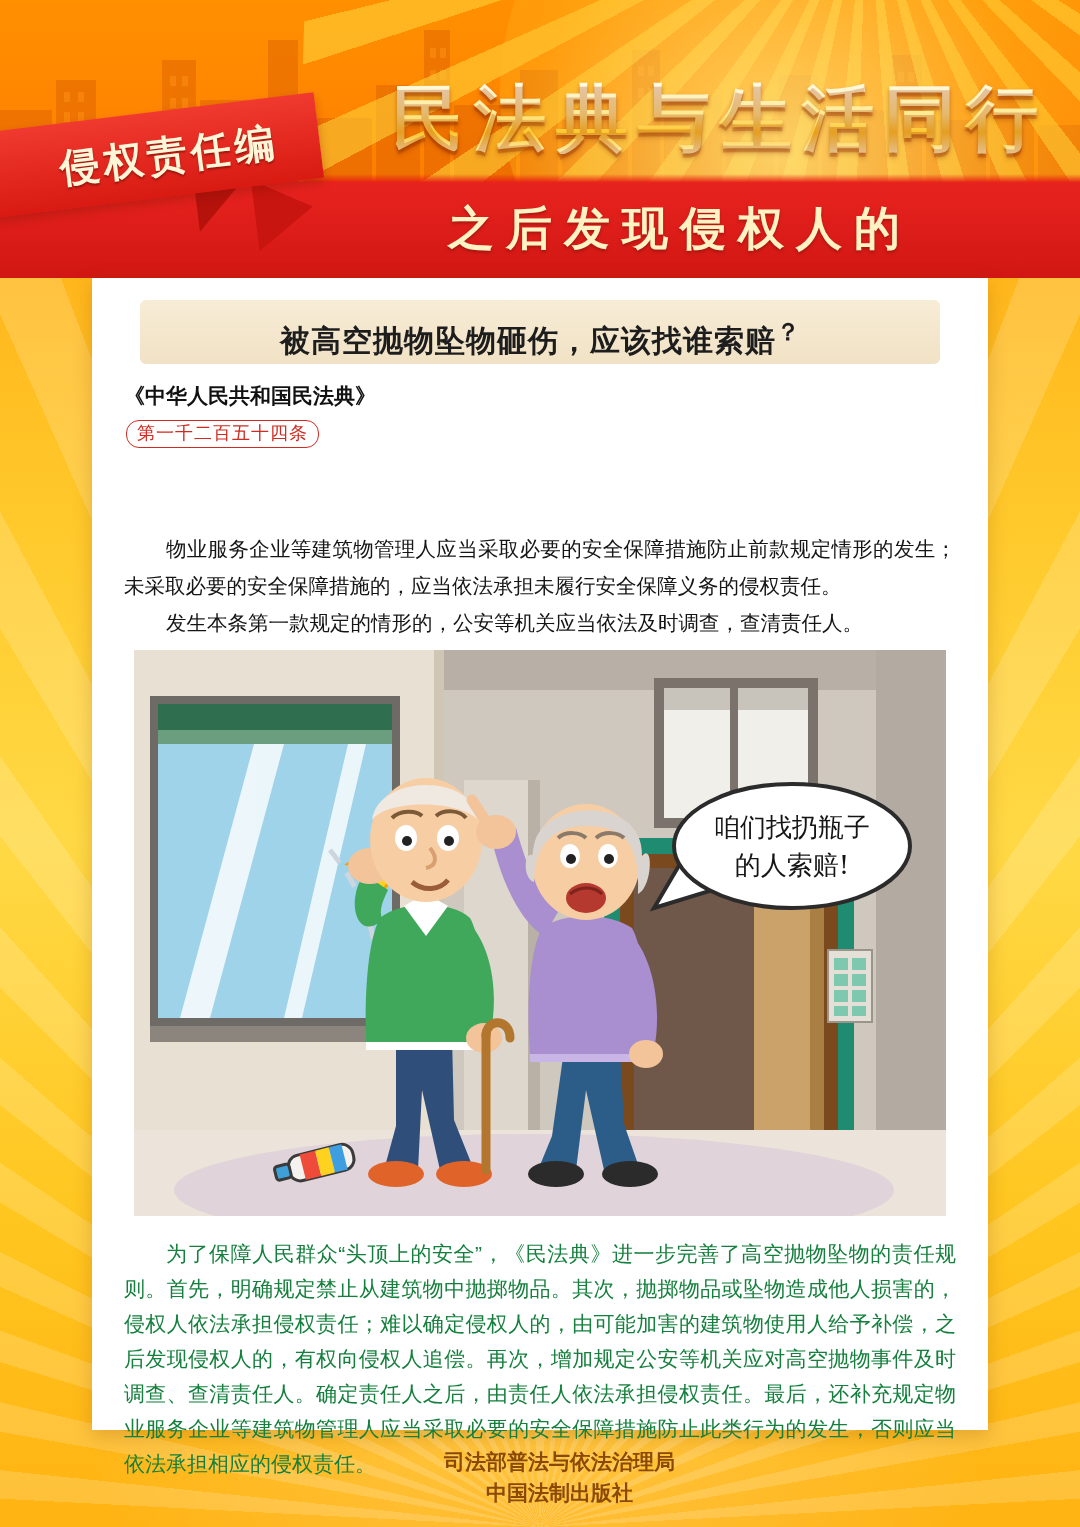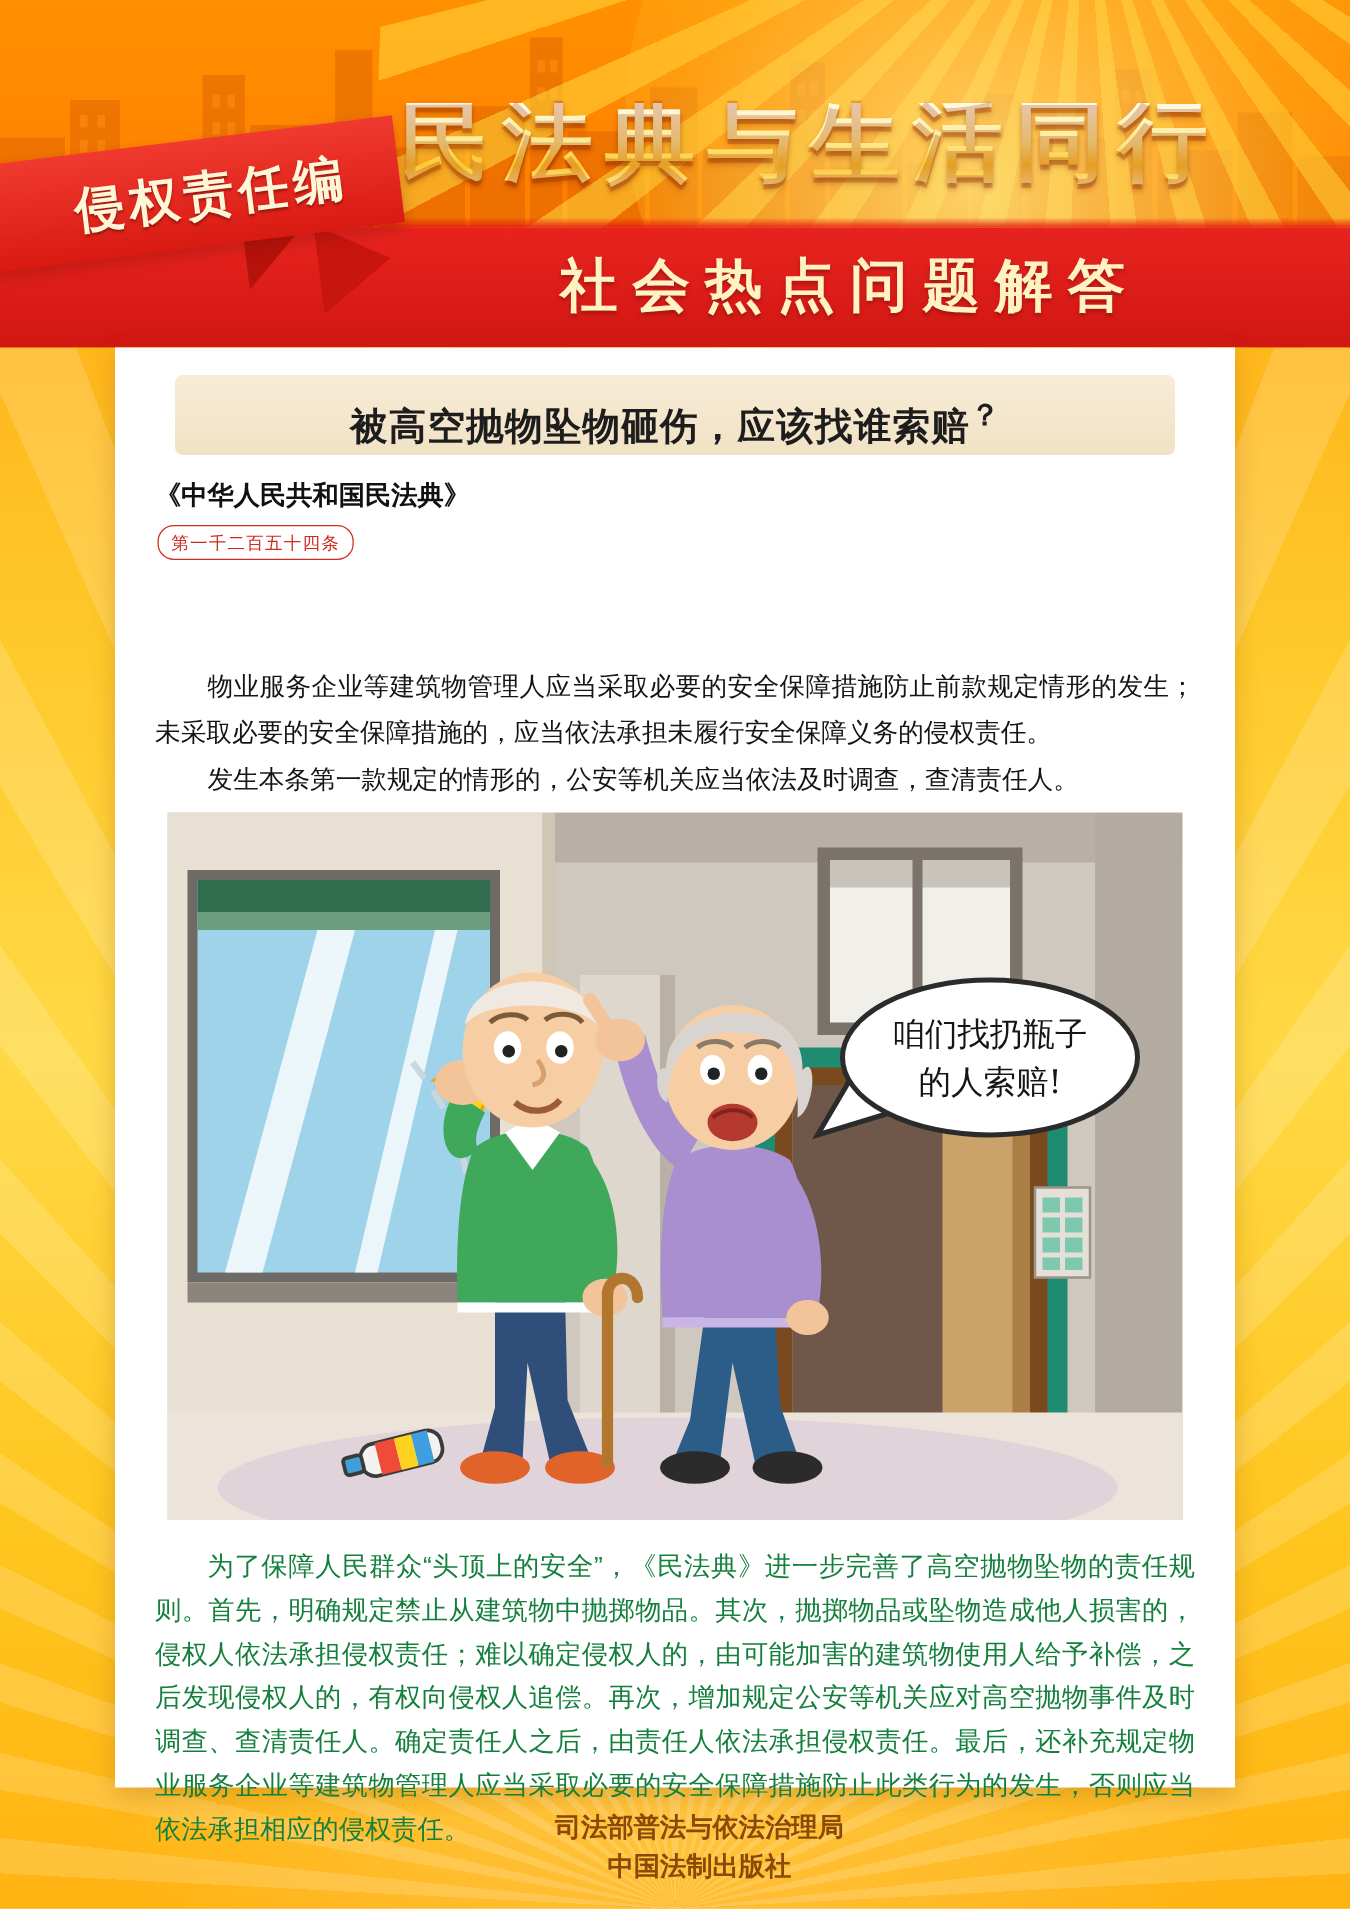--- a/index.html
+++ b/index.html
@@ -68,24 +68,24 @@
   }
   .header .redband-top {
     position: absolute;
     left: 0; bottom: 96px;
     width: 1080px; height: 8px;
     background: linear-gradient(180deg, rgba(230,30,20,0.0), rgba(230,30,20,0.9));
   }
 
   .main-title {
     position: absolute;
-    left: 320px; top: 82px;
+    left: 348px; top: 82px;
     width: 700px;
-    text-align: left;
-    font-family: Liberation Mono, monospace;
+    text-align: right;
+    font-family: Liberation Sans, sans-serif;
     font-weight: bold;
     font-size: 72px;
     letter-spacing: 10px;
     line-height: 1;
     color: #fff4cf;
     background: linear-gradient(180deg, #fffbe8 0%, #ffe98f 45%, #ffc62e 70%, #fff3bd 100%);
     -webkit-background-clip: text;
     background-clip: text;
     -webkit-text-fill-color: transparent;
     text-shadow: 0 4px 0 rgba(150,40,0,0.25);
@@ -190,24 +190,24 @@
   }
 
   .art-badge {
     position: absolute;
     left: 34px; top: 142px;
     height: 26px;
     padding: 0 10px;
     border: 1.5px solid #cf2b22;
     border-radius: 13px;
     color: #cf2b22;
-    font-size: 14px;
+    font-size: 18px;
     line-height: 26px;
     letter-spacing: 1px;
-    font-family: Liberation Sans, sans-serif;
+    font-family: Liberation Mono, monospace;
     white-space: nowrap;
   }
 
   .body-text {
     position: absolute;
     left: 32px;
     width: 832px;
     font-family: "DejaVu Serif", serif;
     font-size: 20.5px;
     line-height: 37px;
@@ -305,21 +305,21 @@
       </g>
     </svg>
 
     <div class="rays"></div>
     <div class="glow"></div>
 
     <div class="redband"></div>
     <div class="redband-top"></div>
 
     <div class="main-title">民法典与生活同行</div>
-    <div class="sub-title">社会热点问题解答</div>
+    <div class="sub-title">之后发现侵权人的</div>
 
     <div class="ribbon-tail"></div>
     <div class="ribbon-tail2"></div>
     <div class="ribbon"></div>
     <div class="ribbon-text">侵权责任编</div>
   </div>
 
   <div class="card">
 
     <div class="q-banner">

